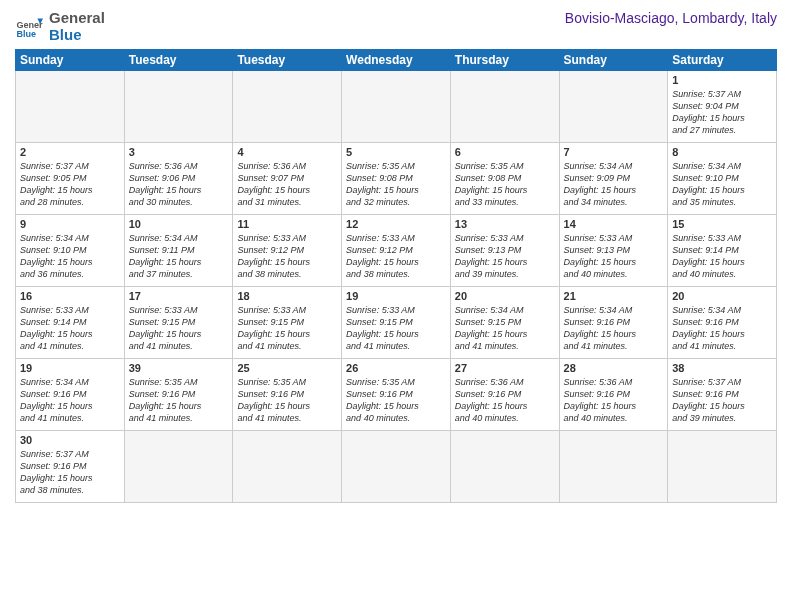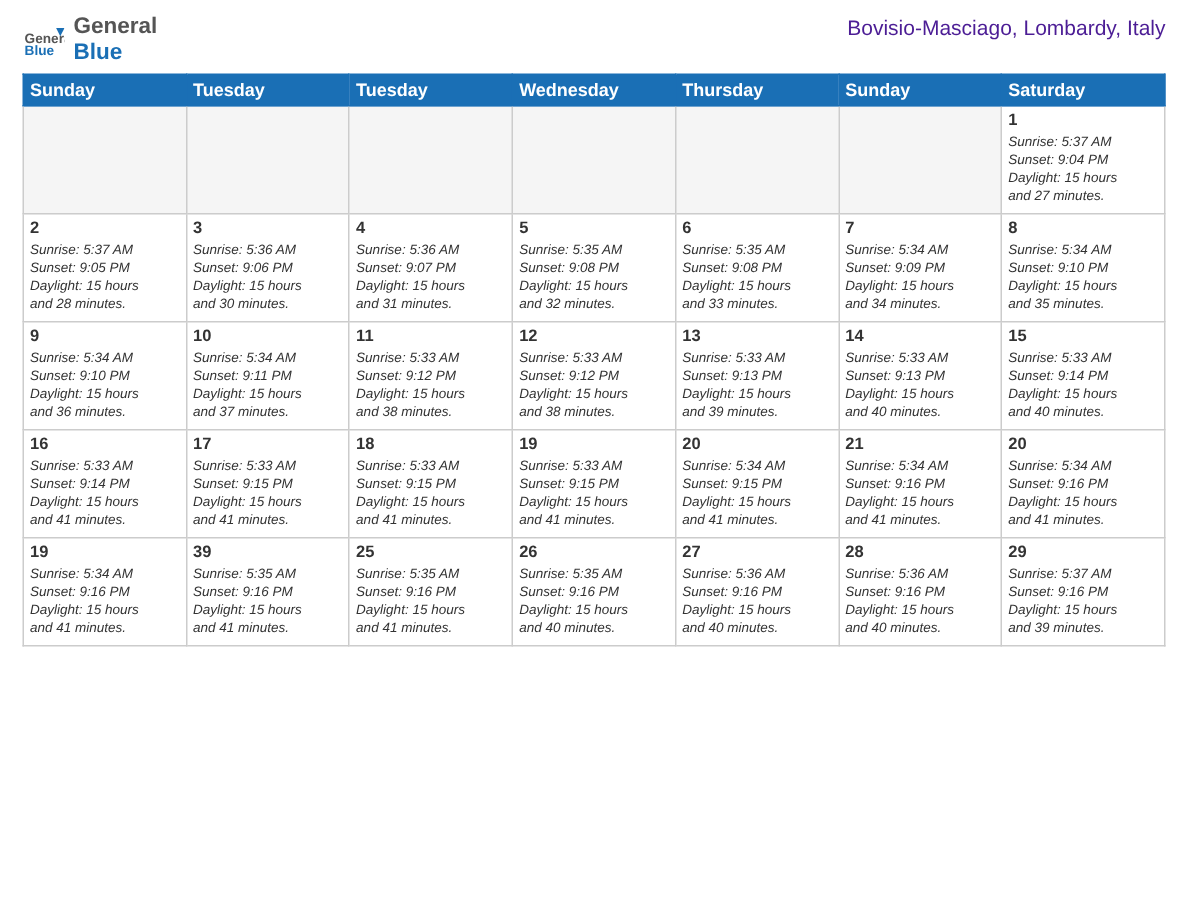--- a/index.html
+++ b/index.html
@@ -314,21 +314,36 @@
 and 40 minutes.</div>
         </td>
         <td>
           <div class="day-number">28</div>
           <div class="day-info" style="white-space: pre-line;">Sunrise: 5:36 AM
 Sunset: 9:16 PM
 Daylight: 15 hours
 and 40 minutes.</div>
         </td>
         <td>
-          <div class="day-number">29</div>
+          <div class="day-number">38</div>
           <div class="day-info" style="white-space: pre-line;">Sunrise: 5:37 AM
 Sunset: 9:16 PM
 Daylight: 15 hours
 and 39 minutes.</div>
         </td>
+      </tr>
+      <tr>
+        <td>
+          <div class="day-number">30</div>
+          <div class="day-info" style="white-space: pre-line;">Sunrise: 5:37 AM
+Sunset: 9:16 PM
+Daylight: 15 hours
+and 38 minutes.</div>
+        </td>
+        <td class="empty"></td>
+        <td class="empty"></td>
+        <td class="empty"></td>
+        <td class="empty"></td>
+        <td class="empty"></td>
+        <td class="empty"></td>
       </tr>
     </tbody>
 </table>
 
 </body></html>

